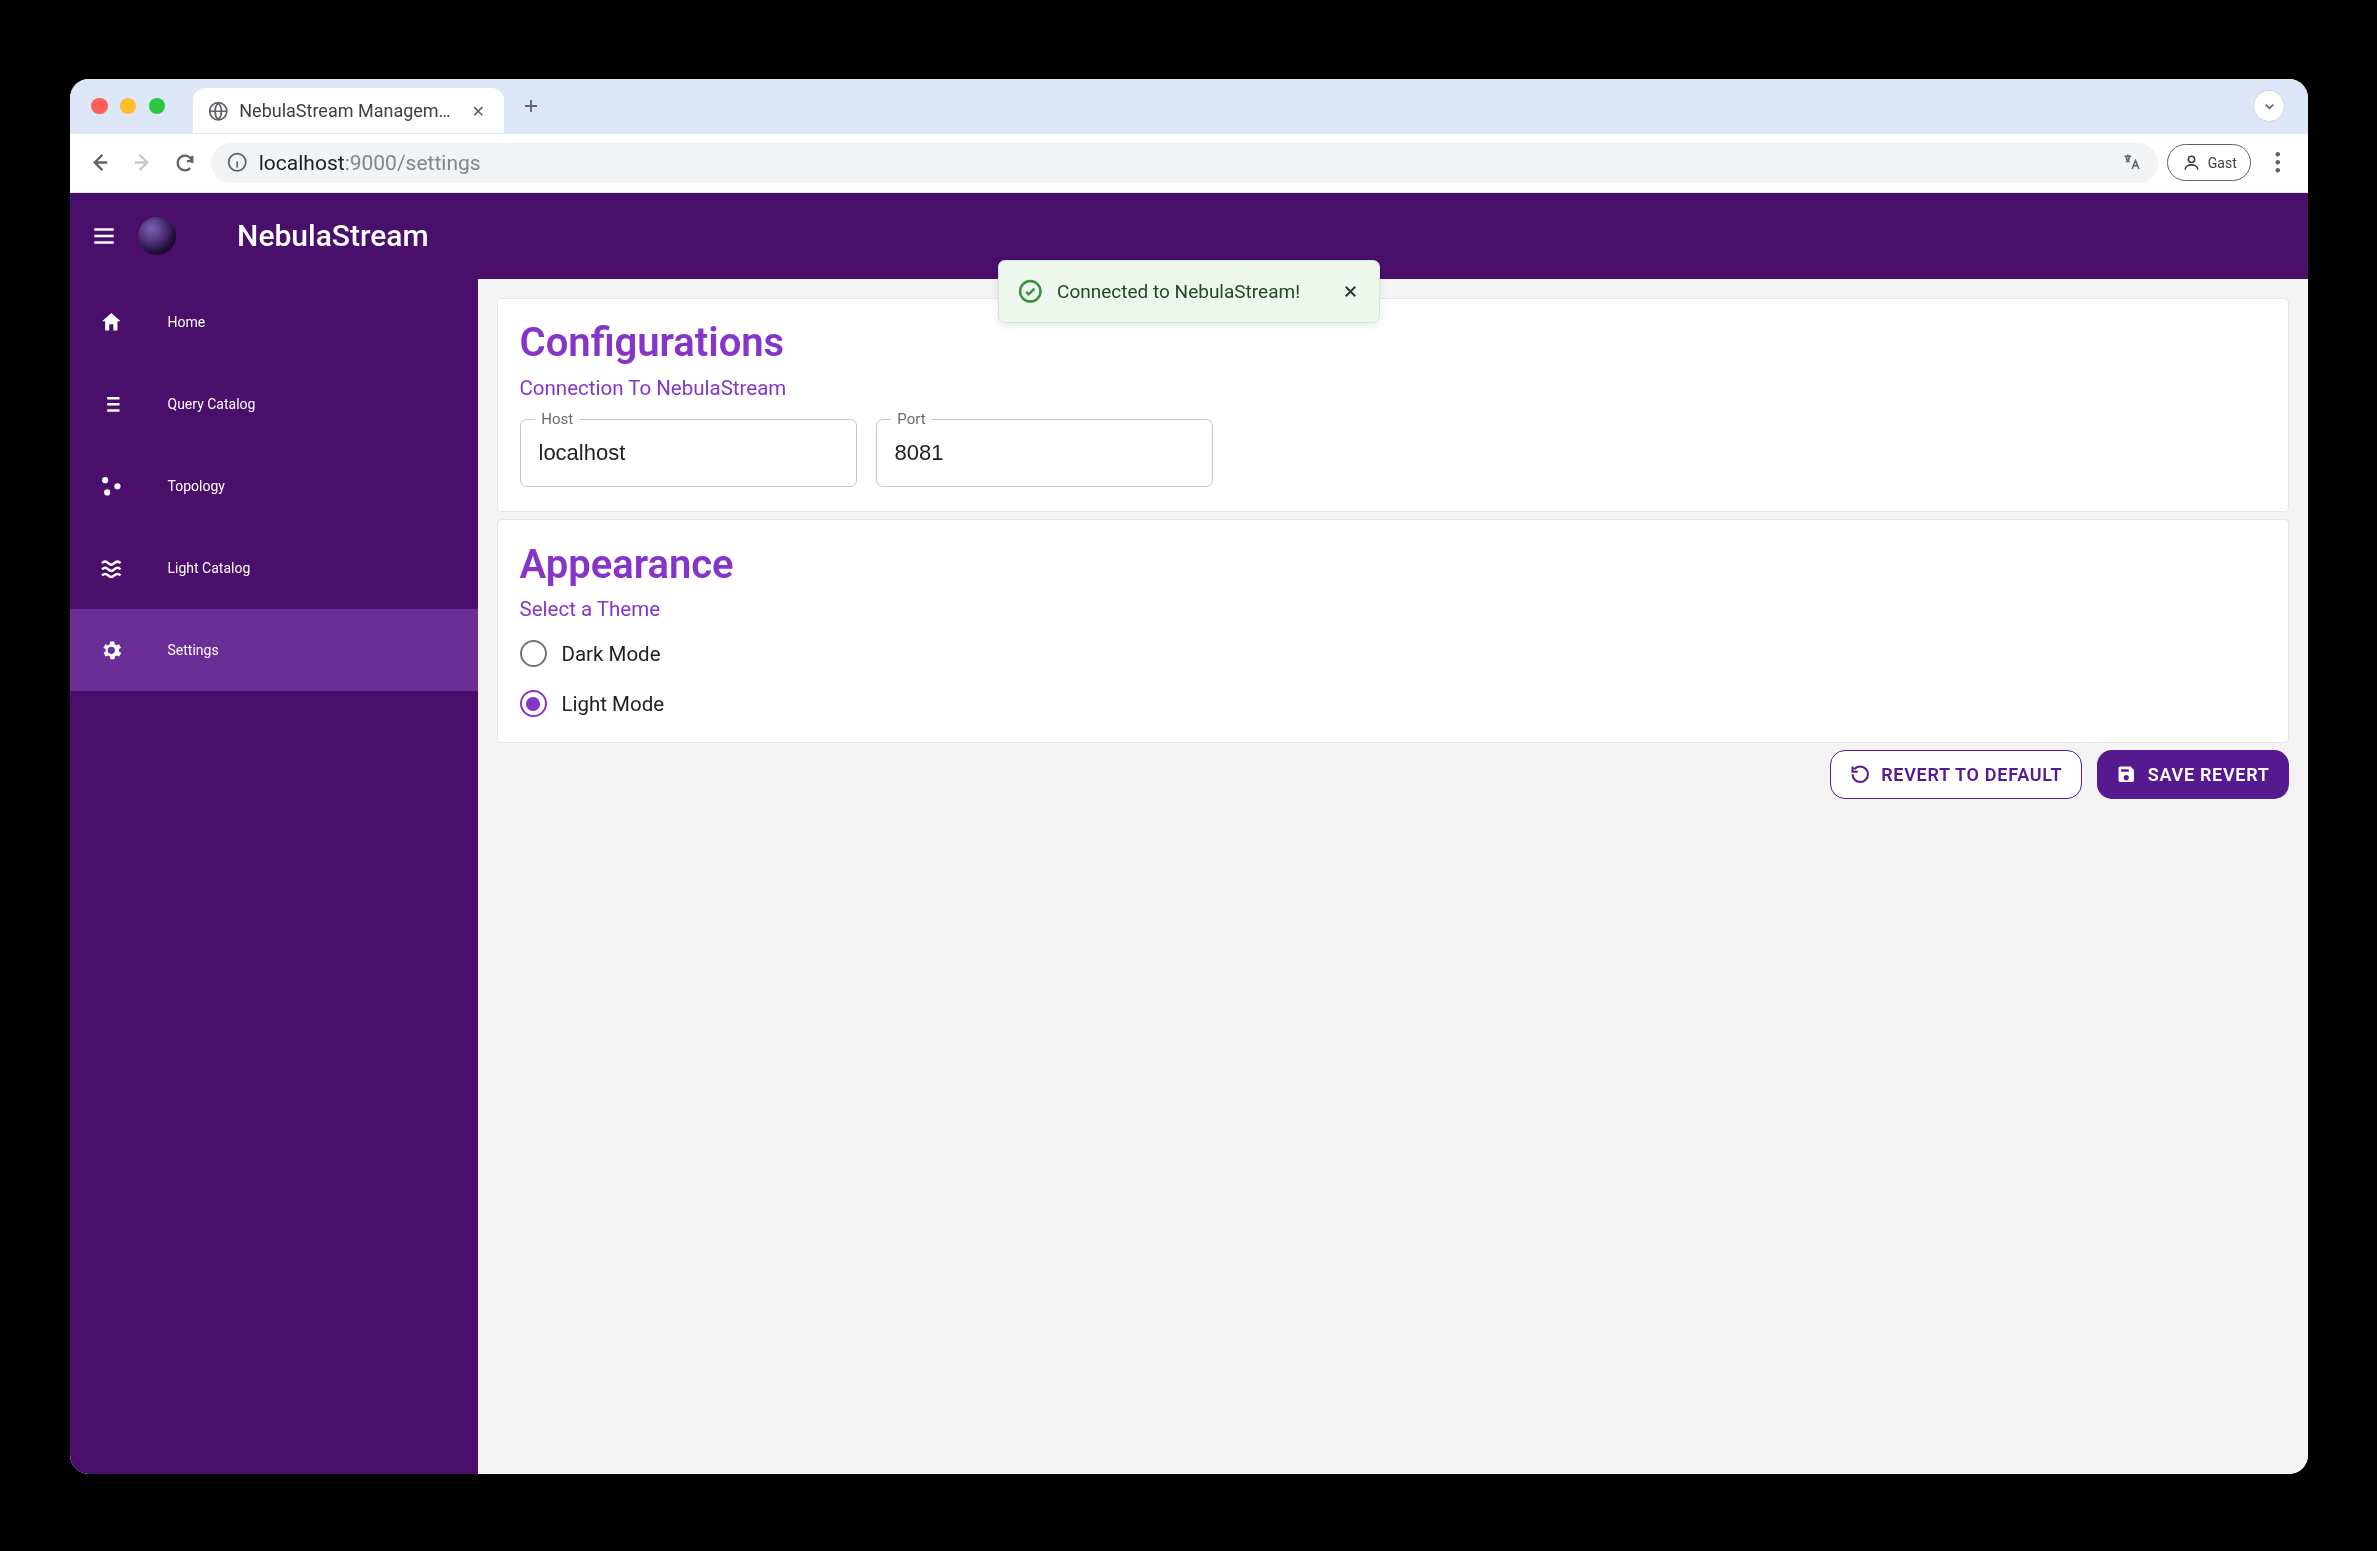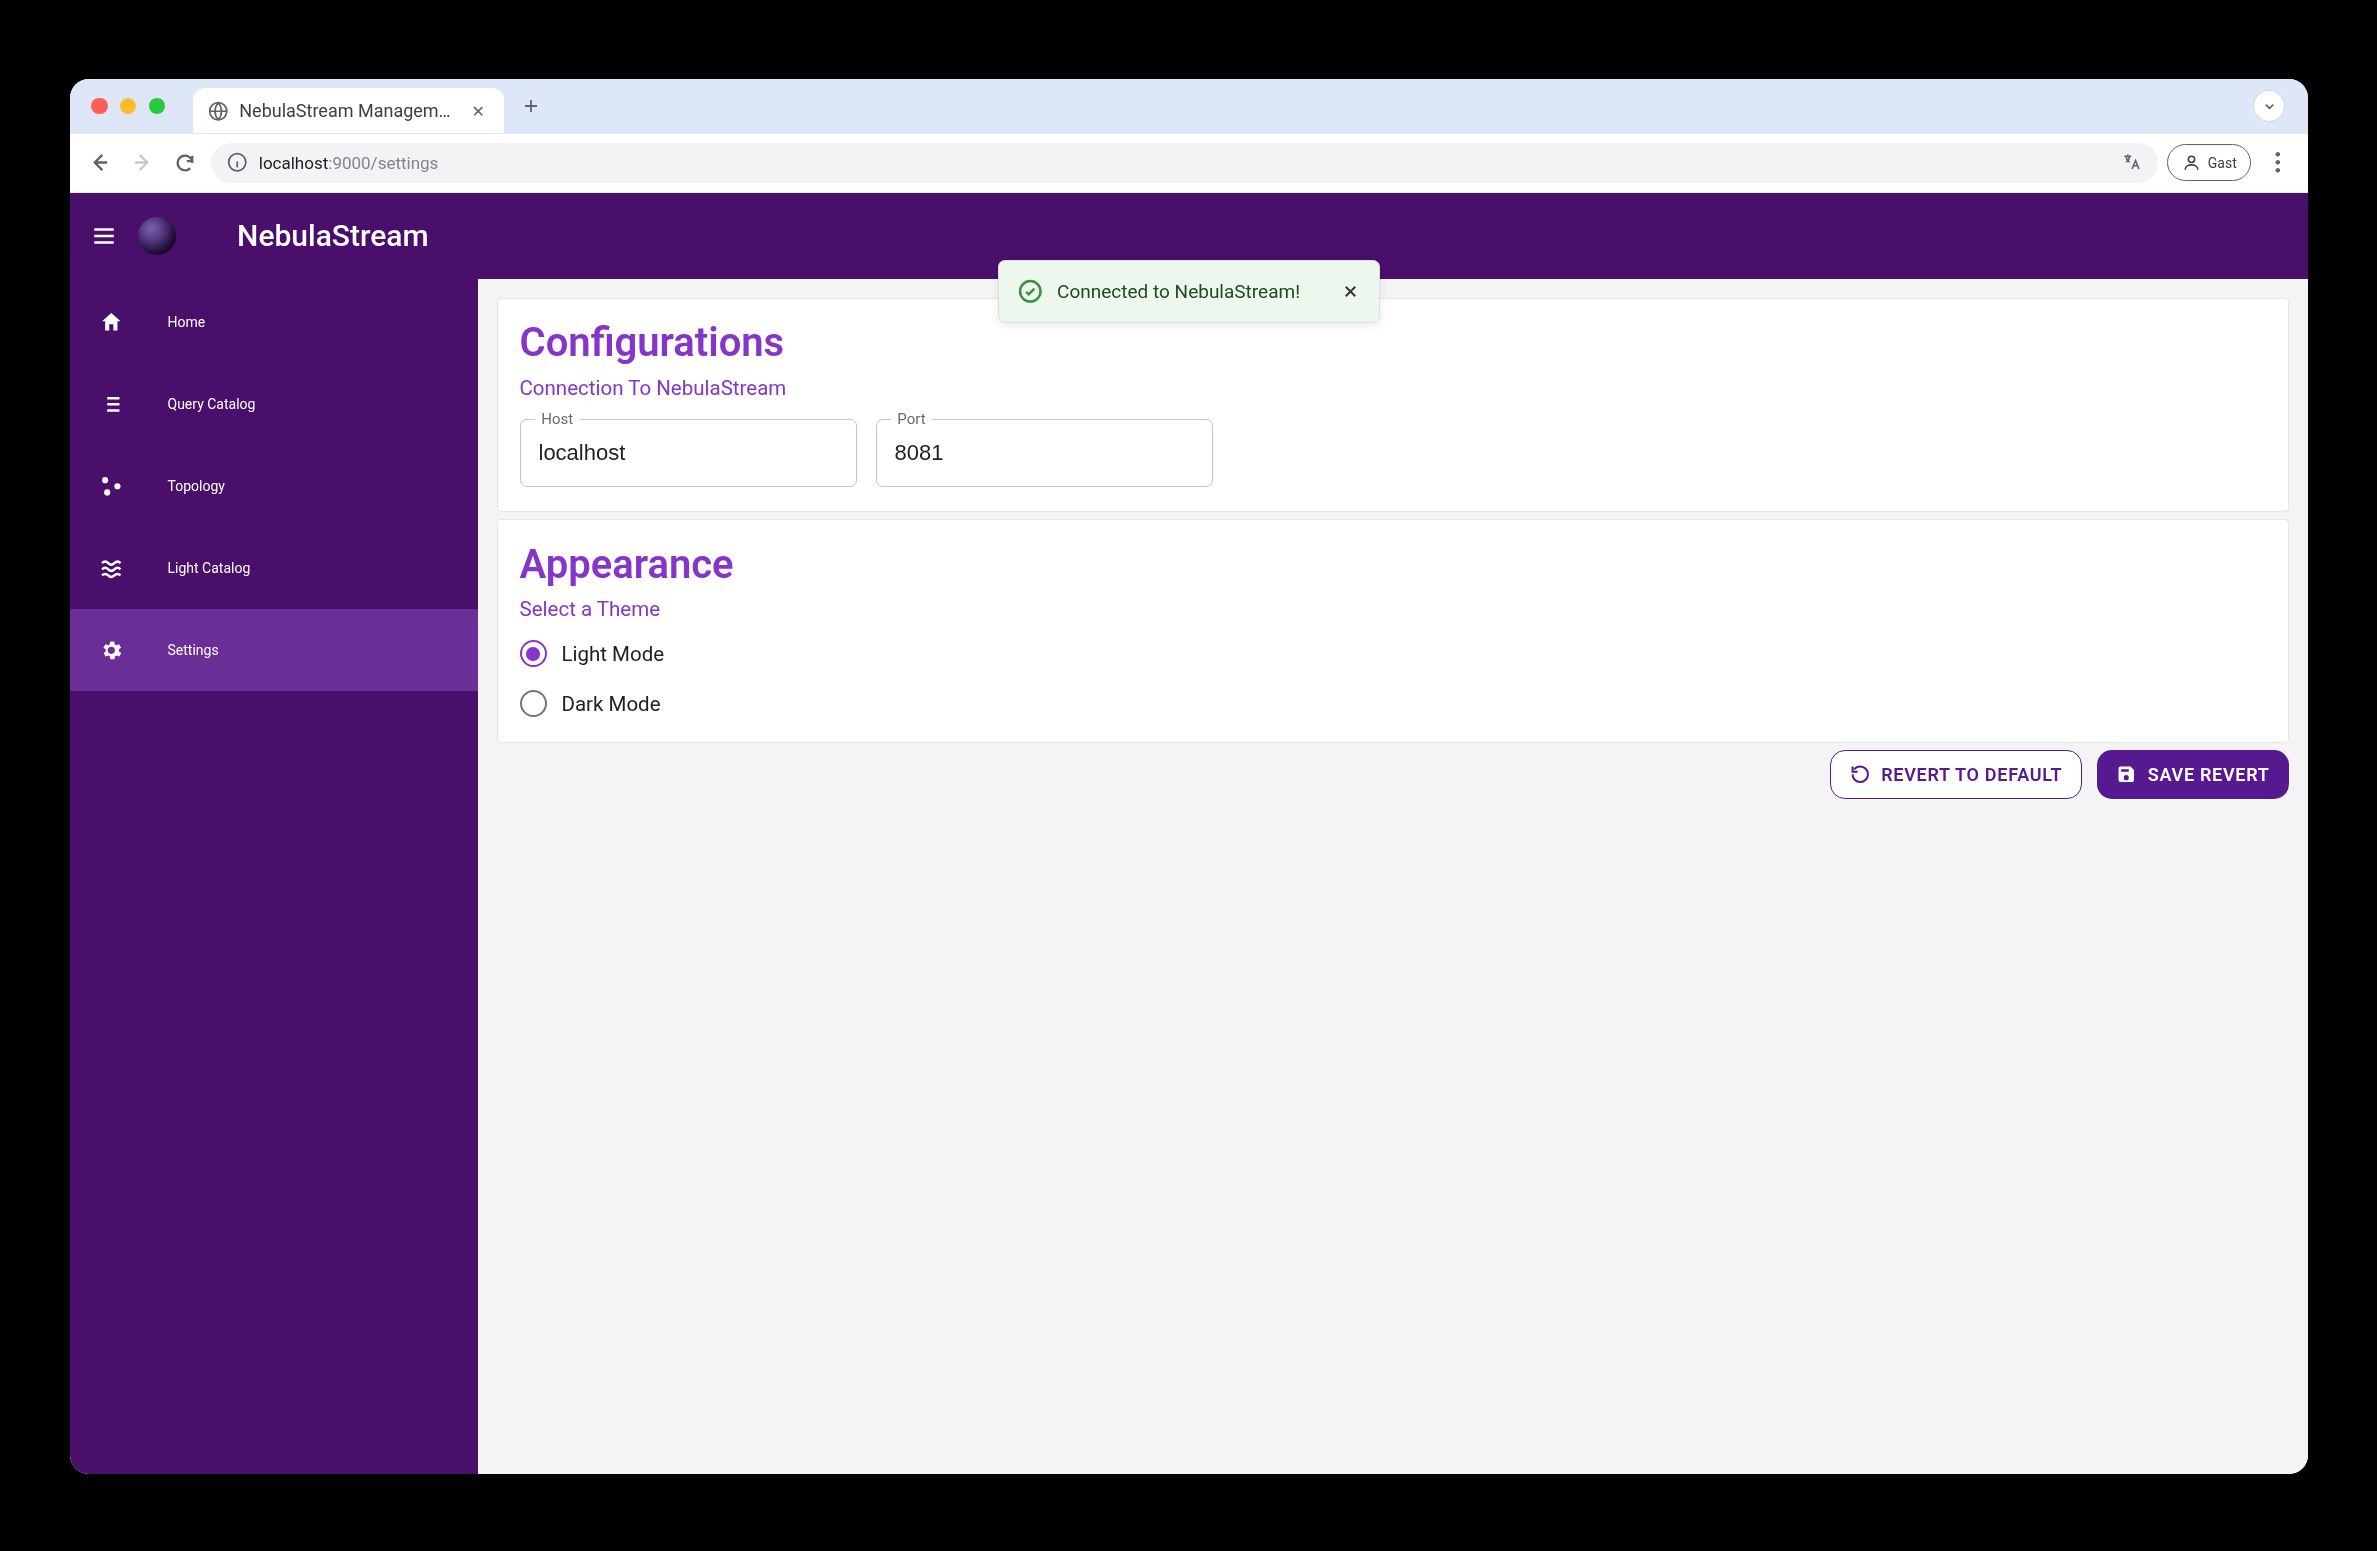--- a/index.html
+++ b/index.html
@@ -107,21 +107,21 @@
       flex: 1;
       height: 40px;
       background: #f1f3f4;
       border-radius: 20.5px;
       display: flex;
       align-items: center;
       padding: 0 16.4px;
       gap: 11px;
     }
     .omnibox-icon { color: #5f6368; display:flex; }
-    .url-text { font-size: 17px; color: #202124; }
+    .url-text { font-size: 21px; color: #202124; }
     .url-dim { color: #80868b; }
     .omnibox-right { margin-left: auto; display: flex; gap: 8.2px; }
     .guest-chip {
       height: 37px;
       border: 1.4px solid #5f6368;
       border-radius: 19px;
       display:flex; align-items:center; gap:6.8px;
       padding: 0 13.6px;
       color: #3c4043;
       font-size: 14px;
@@ -460,28 +460,28 @@
               <input class="tf-input" value="8081" style="">
             </div>
           </div>
         </div>
 
         <div class="card">
           <div class="section-title">Appearance</div>
           <div class="subsection">Select a Theme</div>
           <div class="radio-group">
             <label class="radio-option">
+              <span class="radio-outer"></span>
+              <span>Dark Mode</span>
+            </label>
+            <label class="radio-option">
               <span class="radio-outer selected">
                   <span class="radio-inner"></span>
                 </span>
               <span>Light Mode</span>
-            </label>
-            <label class="radio-option">
-              <span class="radio-outer"></span>
-              <span>Dark Mode</span>
             </label>
           </div>
         </div>
 
         <div class="action-row">
           <div class="btn btn-outlined">
             <span>
               <svg width="20.5" height="20.5" viewBox="0 0 24 24" stroke="currentColor" stroke-width="2.4" fill="none">
                   <path d="M3 12a9 9 0 109-9 9 9 0 00-7 3.3M3 3v6h6"></path>
                 </svg>

